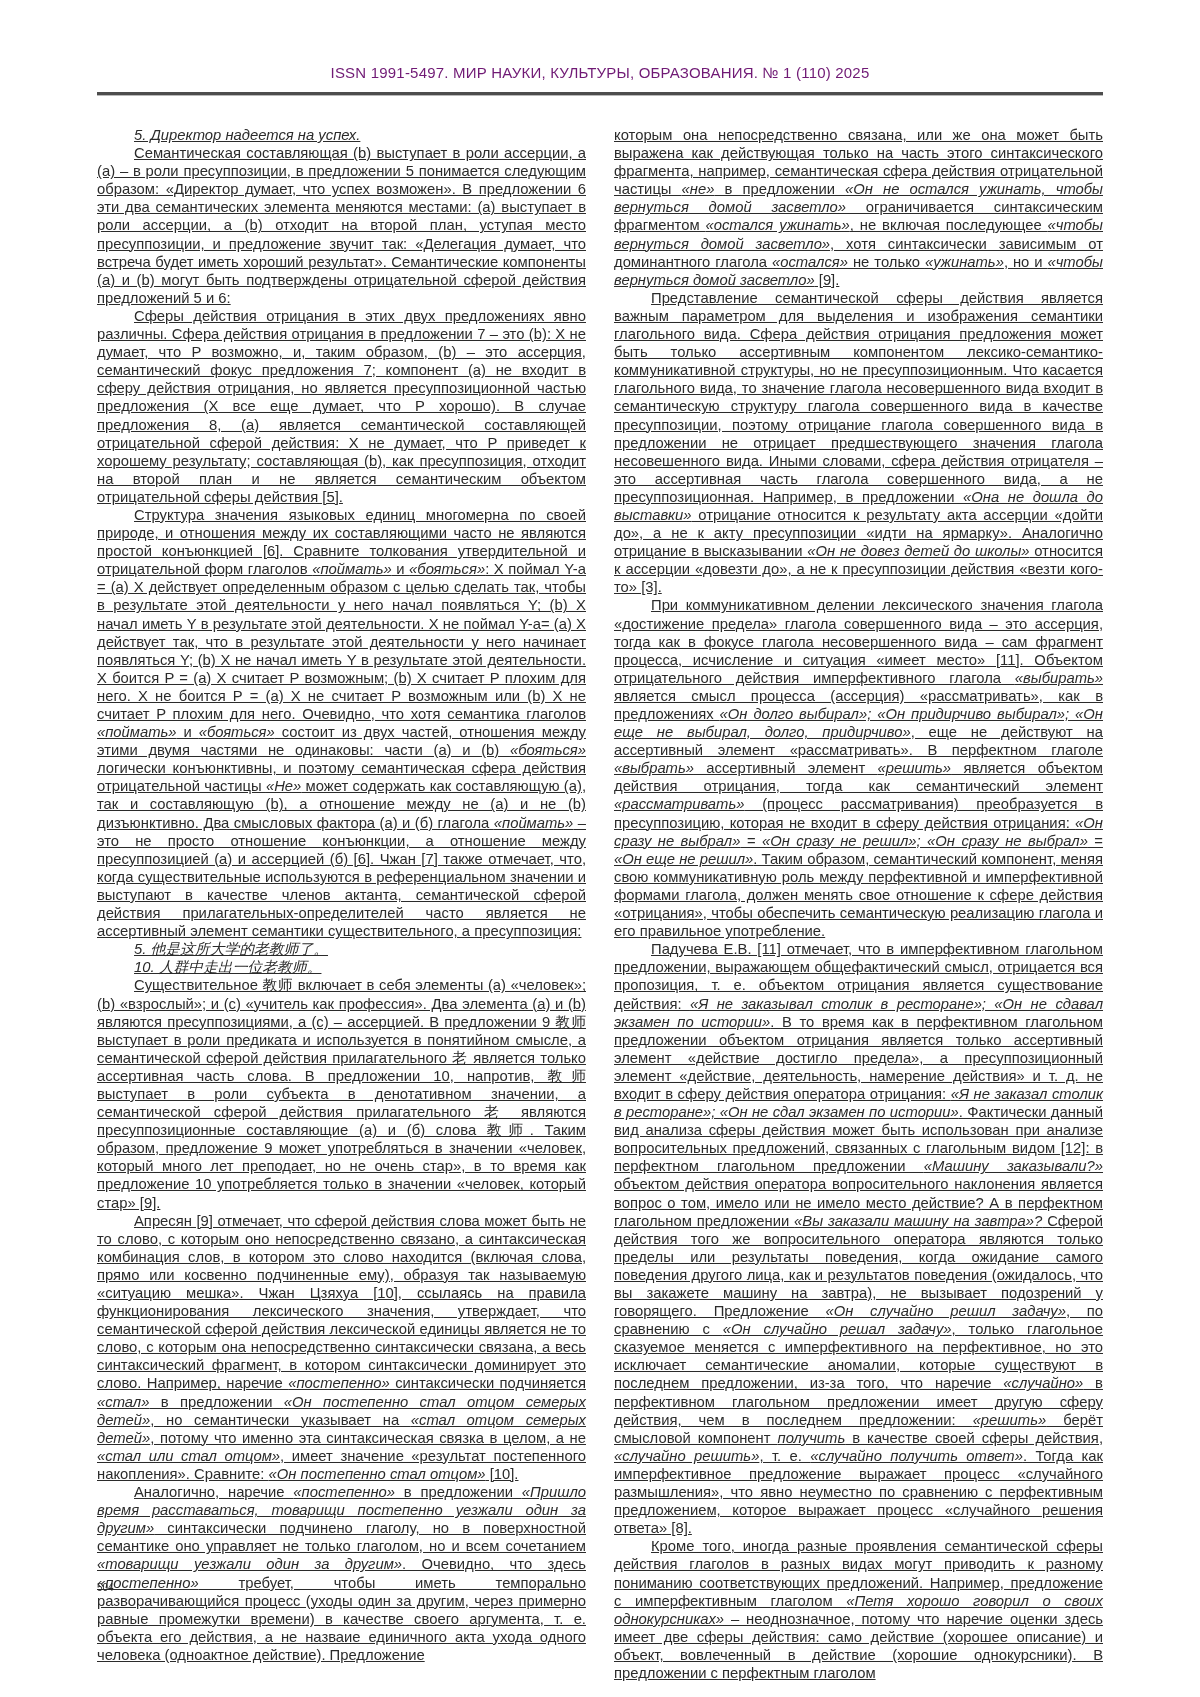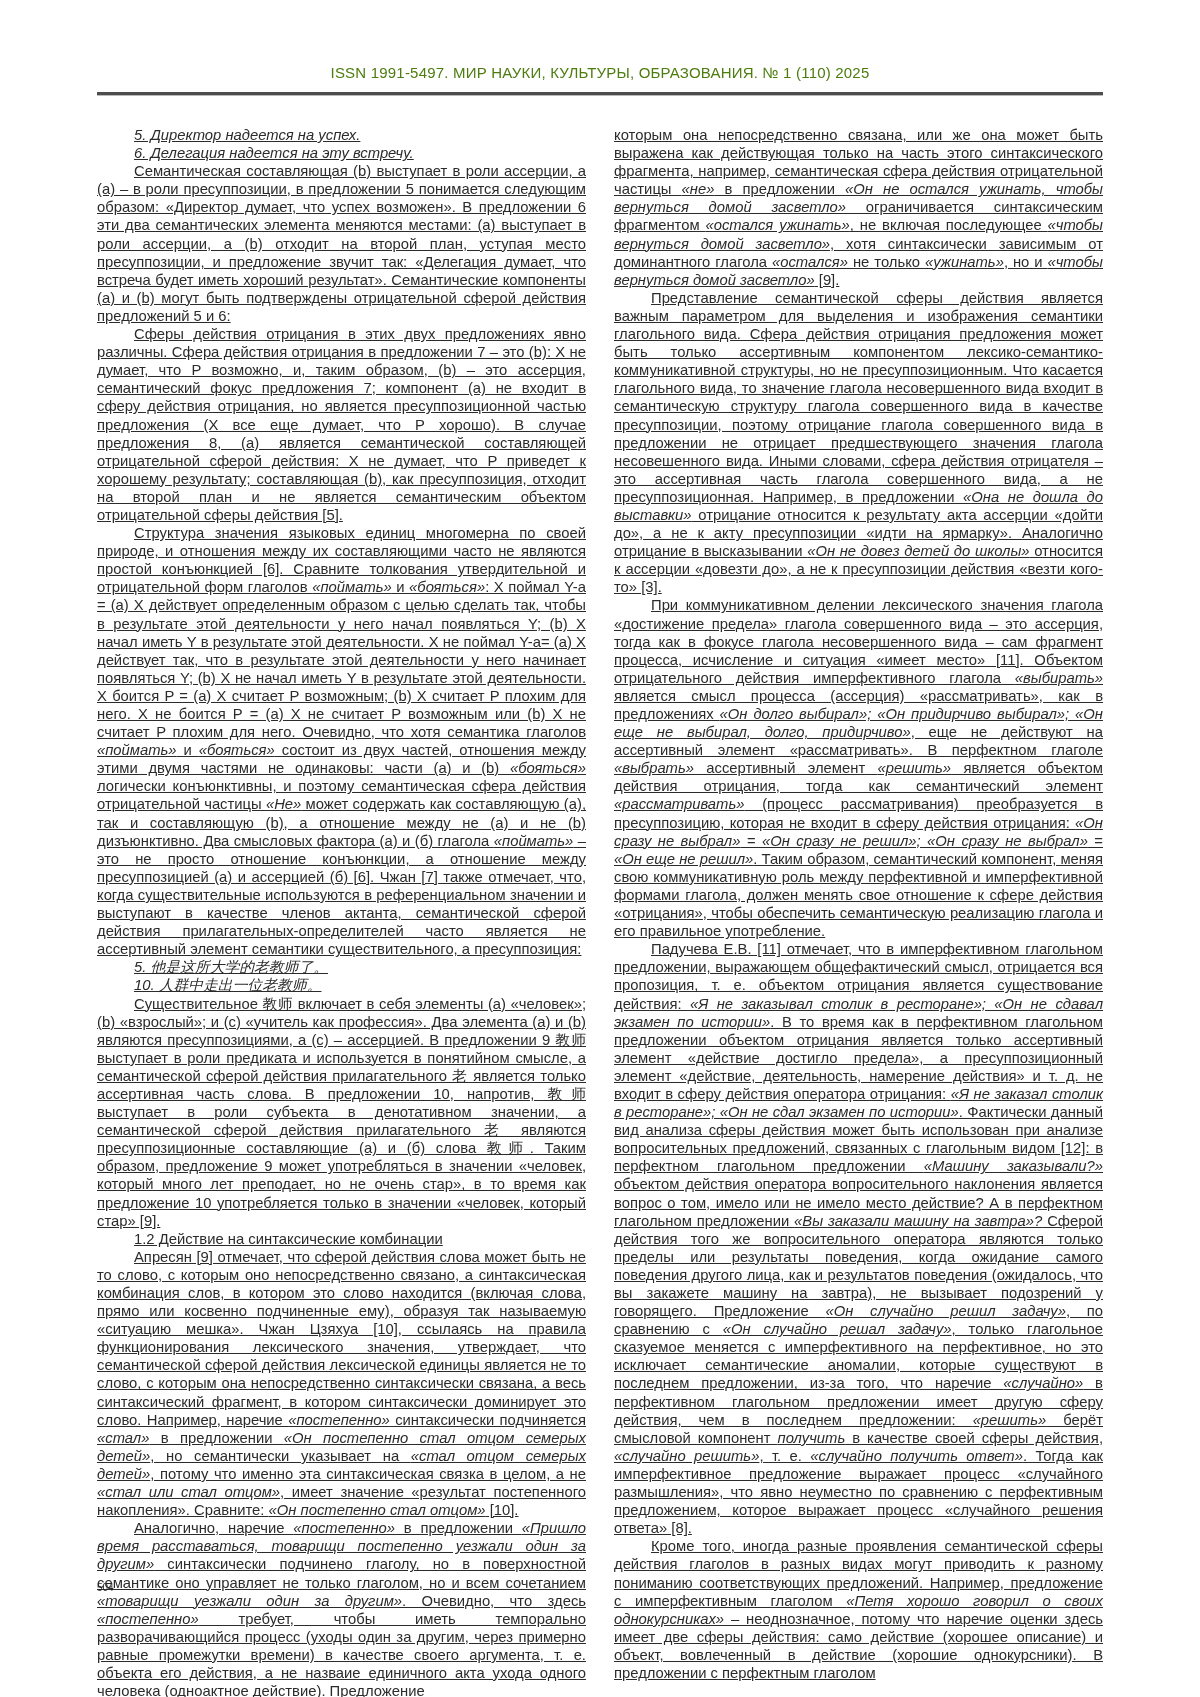--- a/index.html
+++ b/index.html
@@ -3,21 +3,21 @@
 <meta charset="utf-8">
 <style>
   html,body{margin:0;padding:0;}
   body{
     width:1200px;height:1697px;position:relative;background:#ffffff;
     font-family:"Liberation Sans", sans-serif;color:#2b2b2b;
     -webkit-font-smoothing:antialiased;
   }
   .journal-header{
     position:absolute;top:64px;left:97px;width:1006px;
-    text-align:center;font-size:15px;letter-spacing:0.2px;color:#4d7c0f;
+    text-align:center;font-size:15px;letter-spacing:0.2px;color:#701a75;
   }
   .header-rule{
     position:absolute;top:92px;left:97px;width:1006px;height:3px;
     background:#4d4d4d;border-bottom:1px solid #b9b9b9;
   }
   .content{
     position:absolute;top:126px;left:97px;width:1006px;
     display:flex;gap:28px;
   }
   .col{
@@ -34,28 +34,26 @@
 </style>
 </head>
 <body>
 
 <div class="journal-header">ISSN 1991-5497. МИР НАУКИ, КУЛЬТУРЫ, ОБРАЗОВАНИЯ.  № 1 (110) 2025</div>
 <div class="header-rule"></div>
 
 <div class="content">
   <div class="col">
       <p class="para ex"><span class="it">5. Директор надеется на успех.</span></p>
-      <p class="para ex"><span class="it">6. Делегация надеется на эту встречу.</span></p>
       <p class="para p"><span>Семантическая составляющая (b) выступает в роли ассерции, а (a) – в роли пресуппозиции, в предложении 5 понимается следующим образом: «Директор думает, что успех возможен». В предложении 6 эти два семантических элемента меняются местами: (a) выступает в роли ассерции, а (b) отходит на второй план, уступая место пресуппозиции, и предложение звучит так: «Делегация думает, что встреча будет иметь хороший результат». Семантические компоненты (a) и (b) могут быть подтверждены отрицательной сферой действия предложений 5 и 6:</span></p>
       <p class="para p"><span>Сферы действия отрицания в этих двух предложениях явно различны. Сфера действия отрицания в предложении 7 – это (b): X не думает, что P возможно, и, таким образом, (b) – это ассерция, семантический фокус предложения 7; компонент (a) не входит в сферу действия отрицания, но является пресуппозиционной частью предложения (X все еще думает, что P хорошо). В случае предложения 8, (a) является семантической составляющей отрицательной сферой действия: X не думает, что P приведет к хорошему результату; составляющая (b), как пресуппозиция, отходит на второй план и не является семантическим объектом отрицательной сферы действия [5].</span></p>
       <p class="para p"><span>Структура значения языковых единиц многомерна по своей природе, и отношения между их составляющими часто не являются простой конъюнкцией [6]. Сравните толкования утвердительной и отрицательной форм глаголов </span><span class="it">«поймать»</span><span> и </span><span class="it">«бояться»</span><span>: X поймал Y-a = (a) X действует определенным образом с целью сделать так, чтобы в результате этой деятельности у него начал появляться Y; (b) X начал иметь Y в результате этой деятельности. X не поймал Y-a= (a) X действует так, что в результате этой деятельности у него начинает появляться Y; (b) X не начал иметь Y в результате этой деятельности. X боится P = (a) X считает P возможным; (b) X считает P плохим для него. X не боится P = (a) X не считает P возможным или (b) X не считает P плохим для него. Очевидно, что хотя семантика глаголов </span><span class="it">«поймать»</span><span> и </span><span class="it">«бояться»</span><span> состоит из двух частей, отношения между этими двумя частями не одинаковы: части (a) и (b) </span><span class="it">«бояться»</span><span> логически конъюнктивны, и поэтому семантическая сфера действия отрицательной частицы </span><span class="it">«Не»</span><span> может содержать как составляющую (a), так и составляющую (b), а отношение между не (a) и не (b) дизъюнктивно. Два смысловых фактора (a) и (б) глагола </span><span class="it">«поймать»</span><span> – это не просто отношение конъюнкции, а отношение между пресуппозицией (a) и ассерцией (б) [6]. Чжан [7] также отмечает, что, когда существительные используются в референциальном значении и выступают в качестве членов актанта, семантической сферой действия прилагательных-определителей часто является не ассертивный элемент семантики существительного, а пресуппозиция:</span></p>
       <p class="para ex"><span class="it">5. 他是这所大学的老教师了。</span></p>
       <p class="para ex"><span class="it">10. 人群中走出一位老教师。</span></p>
       <p class="para p"><span>Существительное 教师 включает в себя элементы (a) «человек»; (b) «взрослый»; и (c) «учитель как профессия». Два элемента (a) и (b) являются пресуппозициями, а (c) – ассерцией. В предложении 9 教师 выступает в роли предиката и используется в понятийном смысле, а семантической сферой действия прилагательного 老 является только ассертивная часть слова. В предложении 10, напротив, 教师 выступает в роли субъекта в денотативном значении, а семантической сферой действия прилагательного 老 являются пресуппозиционные составляющие (a) и (б) слова 教师. Таким образом, предложение 9 может употребляться в значении «человек, который много лет преподает, но не очень стар», в то время как предложение 10 употребляется только в значении «человек, который стар» [9].</span></p>
-      <p class="para sh"><span>1.2 Действие на синтаксические комбинации</span></p>
       <p class="para p"><span>Апресян [9] отмечает, что сферой действия слова может быть не то слово, с которым оно непосредственно связано, а синтаксическая комбинация слов, в котором это слово находится (включая слова, прямо или косвенно подчиненные ему), образуя так называемую «ситуацию мешка». Чжан Цзяхуа [10], ссылаясь на правила функционирования лексического значения, утверждает, что семантической сферой действия лексической единицы является не то слово, с которым она непосредственно синтаксически связана, а весь синтаксический фрагмент, в котором синтаксически доминирует это слово. Например, наречие </span><span class="it">«постепенно»</span><span> синтаксически подчиняется </span><span class="it">«стал»</span><span> в предложении </span><span class="it">«Он постепенно стал отцом семерых детей»</span><span>, но семантически указывает на </span><span class="it">«стал отцом семерых детей»</span><span>, потому что именно эта синтаксическая связка в целом, а не </span><span class="it">«стал или стал отцом»</span><span>, имеет значение «результат постепенного накопления». Сравните: </span><span class="it">«Он постепенно стал отцом»</span><span> [10].</span></p>
       <p class="para p"><span>Аналогично, наречие </span><span class="it">«постепенно»</span><span> в предложении </span><span class="it">«Пришло время расставаться, товарищи постепенно уезжали один за другим»</span><span> синтаксически подчинено глаголу, но в поверхностной семантике оно управляет не только глаголом, но и всем сочетанием </span><span class="it">«товарищи уезжали один за другим»</span><span>. Очевидно, что здесь </span><span class="it">«постепенно»</span><span> требует, чтобы иметь темпорально разворачивающийся процесс (уходы один за другим, через примерно равные промежутки времени) в качестве своего аргумента, т. е. объекта его действия, а не назваие единичного акта ухода одного человека (одноактное действие). Предложение </span></p>
     </div>
   <div class="col">
       <p class="para cont"><span>которым она непосредственно связана, или же она может быть выражена как действующая только на часть этого синтаксического фрагмента, например, семантическая сфера действия отрицательной частицы </span><span class="it">«не»</span><span> в предложении </span><span class="it">«Он не остался ужинать, чтобы вернуться домой засветло»</span><span> ограничивается синтаксическим фрагментом </span><span class="it">«остался ужинать»</span><span>, не включая последующее </span><span class="it">«чтобы вернуться домой засветло»</span><span>, хотя синтаксически зависимым от доминантного глагола </span><span class="it">«остался»</span><span> не только </span><span class="it">«ужинать»</span><span>, но и </span><span class="it">«чтобы вернуться домой засветло»</span><span> [9].</span></p>
       <p class="para p"><span>Представление семантической сферы действия является важным параметром для выделения и изображения семантики глагольного вида. Сфера действия отрицания предложения может быть только ассертивным компонентом лексико-семантико-коммуникативной структуры, но не пресуппозиционным. Что касается глагольного вида, то значение глагола несовершенного вида входит в семантическую структуру глагола совершенного вида в качестве пресуппозиции, поэтому отрицание глагола совершенного вида в предложении не отрицает предшествующего значения глагола несовешенного вида. Иными словами, сфера действия отрицателя – это ассертивная часть глагола совершенного вида, а не пресуппозиционная. Например, в предложении </span><span class="it">«Она не дошла до выставки»</span><span> отрицание относится к результату акта ассерции «дойти до», а не к акту пресуппозиции «идти на ярмарку». Аналогично отрицание в высказывании </span><span class="it">«Он не довез детей до школы»</span><span> относится к ассерции «довезти до», а не к пресуппозиции действия «везти кого-то» [3].</span></p>
       <p class="para p"><span>При коммуникативном делении лексического значения глагола «достижение предела» глагола совершенного вида – это ассерция, тогда как в фокусе глагола несовершенного вида – сам фрагмент процесса, исчисление и ситуация «имеет место» [11]. Объектом отрицательного действия имперфективного глагола </span><span class="it">«выбирать»</span><span> является смысл процесса (ассерция) «рассматривать», как в предложениях </span><span class="it">«Он долго выбирал»; «Он придирчиво выбирал»; «Он еще не выбирал, долго, придирчиво»</span><span>, еще не действуют на ассертивный элемент «рассматривать». В перфектном глаголе </span><span class="it">«выбрать»</span><span> ассертивный элемент </span><span class="it">«решить»</span><span> является объектом действия отрицания, тогда как семантический элемент </span><span class="it">«рассматривать»</span><span> (процесс рассматривания) преобразуется в пресуппозицию, которая не входит в сферу действия отрицания: </span><span class="it">«Он сразу не выбрал»</span><span> = </span><span class="it">«Он сразу не решил»; «Он сразу не выбрал»</span><span> = </span><span class="it">«Он еще не решил»</span><span>. Таким образом, семантический компонент, меняя свою коммуникативную роль между перфективной и имперфективной формами глагола, должен менять свое отношение к сфере действия «отрицания», чтобы обеспечить семантическую реализацию глагола и его правильное употребление.</span></p>
       <p class="para p"><span>Падучева Е.В. [11] отмечает, что в имперфективном глагольном предложении, выражающем общефактический смысл, отрицается вся пропозиция, т. е. объектом отрицания является существование действия: </span><span class="it">«Я не заказывал столик в ресторане»; «Он не сдавал экзамен по истории»</span><span>. В то время как в перфективном глагольном предложении объектом отрицания является только ассертивный элемент «действие достигло предела», а пресуппозиционный элемент «действие, деятельность, намерение действия» и т. д. не входит в сферу действия оператора отрицания: </span><span class="it">«Я не заказал столик в ресторане»; «Он не сдал экзамен по истории»</span><span>. Фактически данный вид анализа сферы действия может быть использован при анализе вопросительных предложений, связанных с глагольным видом [12]: в перфектном глагольном предложении </span><span class="it">«Машину заказывали?»</span><span> объектом действия оператора вопросительного наклонения является вопрос о том, имело или не имело место действие? А в перфектном глагольном предложении </span><span class="it">«Вы заказали машину на завтра»?</span><span> Сферой действия того же вопросительного оператора являются только пределы или результаты поведения, когда ожидание самого поведения другого лица, как и результатов поведения (ожидалось, что вы закажете машину на завтра), не вызывает подозрений у говорящего. Предложение </span><span class="it">«Он случайно решил задачу»</span><span>, по сравнению с </span><span class="it">«Он случайно решал задачу»</span><span>, только глагольное сказуемое меняется с имперфективного на перфективное, но это исключает семантические аномалии, которые существуют в последнем предложении, из-за того, что наречие </span><span class="it">«случайно»</span><span> в перфективном глагольном предложении имеет другую сферу действия, чем в последнем предложении: </span><span class="it">«решить»</span><span> берёт смысловой компонент </span><span class="it">получить</span><span> в качестве своей сферы действия, </span><span class="it">«случайно решить»</span><span>, т. е. </span><span class="it">«случайно получить ответ»</span><span>. Тогда как имперфективное предложение выражает процесс «случайного размышления», что явно неуместно по сравнению с перфективным предложением, которое выражает процесс «случайного решения ответа» [8].</span></p>
       <p class="para p"><span>Кроме того, иногда разные проявления семантической сферы действия глаголов в разных видах могут приводить к разному пониманию соответствующих предложений. Например, предложение с имперфективным глаголом </span><span class="it">«Петя хорошо говорил о своих однокурсниках»</span><span> – неоднозначное, потому что наречие оценки здесь имеет две сферы действия: само действие (хорошее описание) и объект, вовлеченный в действие (хорошие однокурсники). В предложении с перфектным глаголом </span></p>
     </div>

